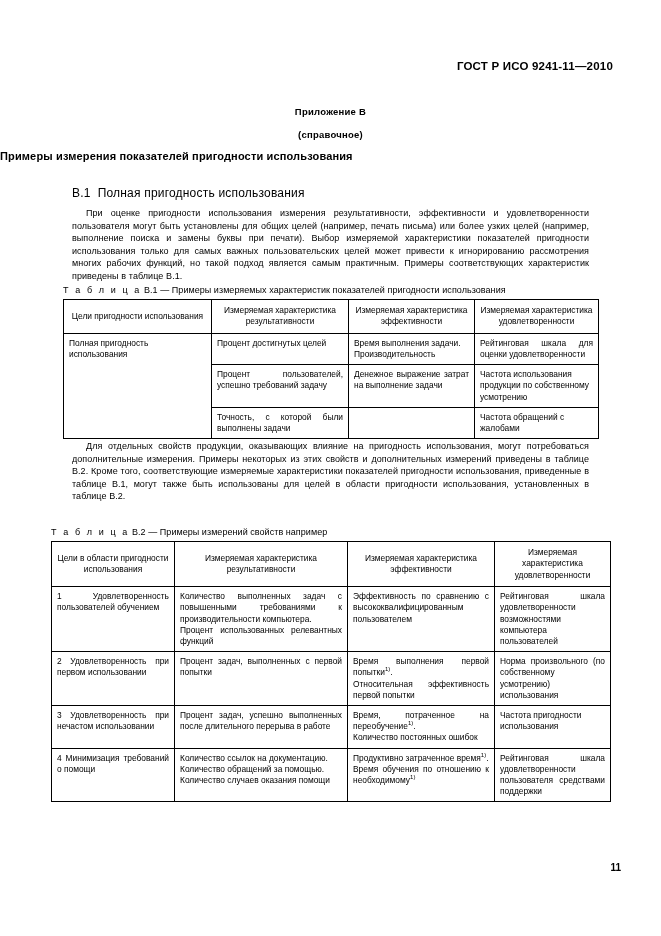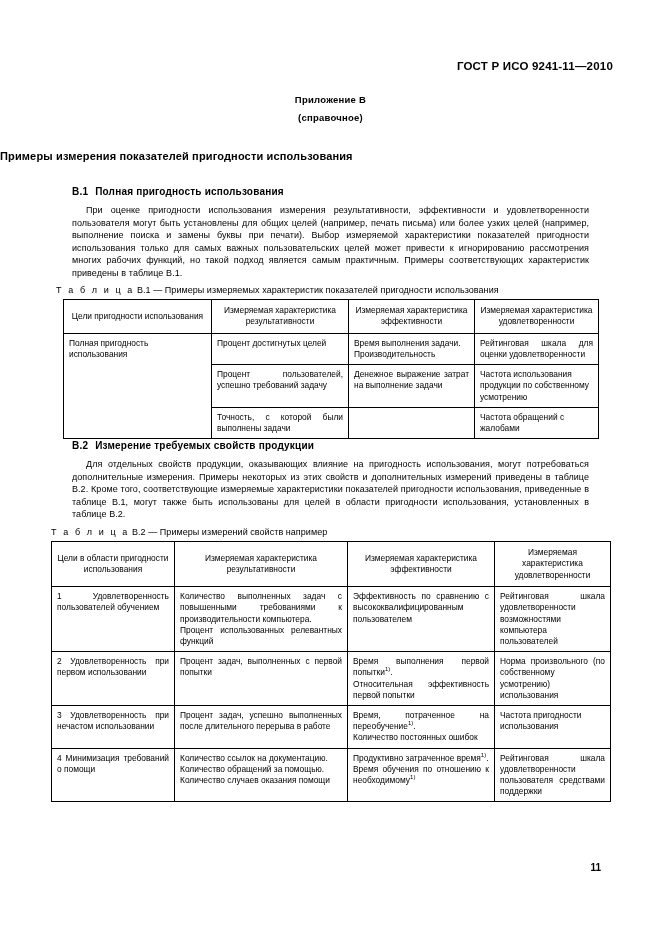--- a/index.html
+++ b/index.html
@@ -35,21 +35,21 @@
     position: absolute;
     top: 94px;
     left: 0;
     width: 100%;
     text-align: center;
   }
   .appendix-title {
     font-size: 9.5px;
     font-weight: bold;
     letter-spacing: 0.25px;
-    margin: 0;
+    margin: 12px;
   }
   .appendix-sub {
     font-size: 9.5px;
     font-weight: bold;
     letter-spacing: 0.25px;
     margin: 7px 0 0 0;
   }
 
   .section-title {
     position: absolute;
@@ -62,22 +62,22 @@
   }
 
   
   .content {
     position: absolute;
     left: 72px;
     top: 186px;
     width: 517px;
   }
   .sub-head {
-    font-size: 10px;
-    font-weight: bold;
+    font-size: 12px;
+    font-weight: normal;
     letter-spacing: 0.2px;
     margin: 0 0 7px 0;
   }
   .sub-head .num { margin-right: 7px; }
   p.body {
     font-size: 9px;
     line-height: 12.6px;
     text-align: justify;
     margin: 0;
     text-indent: 14px;
@@ -136,21 +136,21 @@
     position: absolute;
     left: 51px;
     top: 541px;
     width: 559px;
   }
   .tbl2-wrap table.gost { width: 559px; }
 
   
   .page-number {
     position: absolute;
-    right: 60px;
+    right: 40px;
     bottom: 63px;
     font-size: 10px;
     font-weight: bold;
   }
 </style>
 </head>
 <body>
 
 <div class="page">
 
@@ -163,21 +163,21 @@
 
   <div class="section-title">Примеры измерения показателей пригодности использования</div>
 
   <div class="content" style="top:186px;">
     <div class="sub-head">
       <span class="num">В.1</span><span>Полная пригодность использования</span>
     </div>
     <p class="body">При оценке пригодности использования измерения результативности, эффективности и удовлетворенности пользователя могут быть установлены для общих целей (например, печать письма) или более узких целей (например, выполнение поиска и замены буквы при печати). Выбор измеряемой характеристики показателей пригодности использования только для самых важных пользовательских целей может привести к игнорированию рассмотрения многих рабочих функций, но такой подход является самым практичным. Примеры соответствующих характеристик приведены в таблице В.1.</p>
   </div>
 
-  <div class="content" style="top:285px; left:56px; width:535px;">
+  <div class="content" style="top:285px; left:63px; width:535px;">
     <p class="table-caption">
       <span class="spaced">Т а б л и ц а</span>
       <span>В.1</span>
       <span>— Примеры измеряемых характеристик показателей пригодности использования</span>
     </p>
   </div>
 
   <div class="tbl1-wrap">
     <table class="gost">
       <colgroup>
@@ -209,23 +209,20 @@
         <tr>
           <td>Точность, с которой были выполнены задачи</td>
           <td></td>
           <td class="nojust">Частота обращений с жалобами</td>
         </tr>
       </tbody>
     </table>
   </div>
 
   <div class="content" style="top:440px;">
-    <div class="sub-head">
-      <span class="num">В.2</span><span>Измерение требуемых свойств продукции</span>
-    </div>
     <p class="body">Для отдельных свойств продукции, оказывающих влияние на пригодность использования, могут потребоваться дополнительные измерения. Примеры некоторых из этих свойств и дополнительных измерений приведены в таблице В.2. Кроме того, соответствующие измеряемые характеристики показателей пригодности использования, приведенные в таблице В.1, могут также быть использованы для целей в области пригодности использования, установленных в таблице В.2.</p>
   </div>
 
   <div class="content" style="top:527px; left:51px; width:559px;">
     <p class="table-caption">
       <span class="spaced">Т а б л и ц а</span>
       <span>В.2</span>
       <span>— Примеры измерений свойств например</span>
     </p>
   </div>

